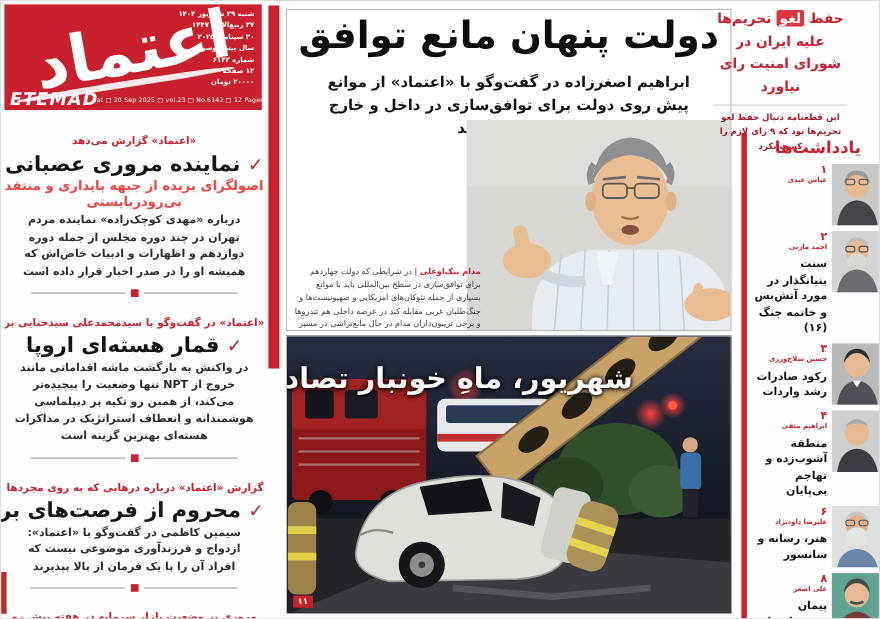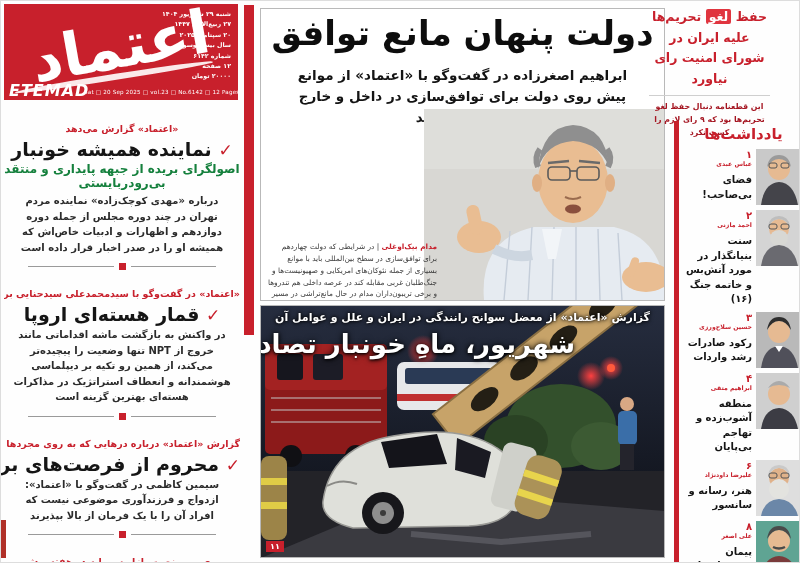--- a/index.html
+++ b/index.html
@@ -15,21 +15,21 @@
   .logo-swoosh { position:absolute; left:10px; top:70px; width:200px; height:6px; background:#fff; border-radius:50% 60% 40% 50%; transform:rotate(-9deg); opacity:.9; }
   .mh-dates { position:absolute; right:7px; top:5px; color:#fff; font-size:6.3px; font-weight:bold; line-height:1.65; text-align:right; }
   .logo-en { position:absolute; left:5px; bottom:0px; color:#fff; font-size:16px; font-weight:bold; font-style:italic; letter-spacing:1px; direction:ltr; }
   .mh-info { position:absolute; left:80px; bottom:5px; color:#fff; font-size:5.6px; direction:ltr; letter-spacing:.2px; white-space:nowrap; }
 
   
   .left-col { position:absolute; left:3px; top:104px; width:236px; text-align:center; }
   .kicker { color:#c8202c; font-size:9.5px; font-weight:bold; white-space:nowrap; overflow:hidden; margin-top:18px; }
   .lhead { font-size:19px; font-weight:bold; color:#151515; white-space:nowrap; margin:4px 0 2px; }
   .lhead .chk { color:#c8202c; font-size:17px; }
-  .ldeck { font-size:12px; font-weight:bold; color:#15803d; margin-bottom:3px; }
+  .ldeck { font-size:12px; font-weight:bold; color:#ef4444; margin-bottom:3px; }
   .lbody { font-size:10px; font-weight:bold; color:#2b2b2b; line-height:1.55; padding:0 8px; }
   .sep { display:flex; align-items:center; gap:5px; margin:8px 24px; }
   .sep .ln { flex:1; height:1px; background:#9a9a9a; }
   .sep .sq { width:7px; height:7px; background:#c8202c; }
 
   
   .vbar-left { position:absolute; left:243px; top:4px; width:10px; height:330px; background:#c8202c; }
 
   
   .main-box { position:absolute; left:259px; top:7px; width:405px; height:293px; border:1px solid #b9b9b9; background:#fff; overflow:hidden; }
@@ -91,21 +91,21 @@
       <div>شماره ۶۱۴۲</div>
       <div>۱۲ صفحه</div>
       <div>۲۰۰۰۰ تومان</div>
     </div>
     <div class="logo-en">ETEMAD</div>
     <div class="mh-info">Sat □ 20 Sep 2025 □ vol.23 □ No.6142 □ 12 Pages □ 20000 Rials</div>
   </div>
 
   <div class="left-col">
     <div class="kicker">«اعتماد» گزارش می‌دهد</div>
-    <div class="lhead"><span class="chk">✓</span> <span>نماینده همیشه خونبار</span></div>
+    <div class="lhead"><span class="chk">✓</span> <span>نماینده مروری عصبانی</span></div>
     <div class="ldeck">اصولگرای بریده از جبهه پایداری و منتقد بی‌رودربایستی</div>
     <div class="lbody">درباره «مهدی کوچک‌زاده» نماینده مردم تهران در چند دوره مجلس از جمله دوره دوازدهم و اظهارات و ادبیات خاص‌اش که همیشه او را در صدر اخبار قرار داده است</div>
 
     <div class="sep">
         <span class="ln"></span>
         <span class="sq"></span>
         <span class="ln"></span>
       </div>
 
     <div class="kicker">«اعتماد» در گفت‌وگو با سیدمحمدعلی سیدحنایی بررسی می‌کند</div>
@@ -226,21 +226,20 @@
         <rect x="258" y="188" width="36" height="7" fill="#e8d44c"></rect>
       </g>
       <rect x="0" y="150" width="26" height="84" rx="8" fill="#9c8448"></rect>
       <rect x="0" y="172" width="26" height="7" fill="#e0cc46"></rect>
         <rect x="0" y="196" width="26" height="7" fill="#e0cc46"></rect>
       <circle cx="366" cy="98" r="7" fill="#d8a884"></circle>
       <rect x="357" y="105" width="19" height="34" rx="5" fill="#3a6ea8"></rect>
       <rect x="359" y="138" width="14" height="26" fill="#24242c"></rect>
       <path d="M150,228 L240,236 L330,228" stroke="#55555c" stroke-width="6" fill="none"></path>
     </svg>
-    <div class="c-kicker">گزارش «اعتماد» از معضل سوانح رانندگی در ایران و علل و عوامل آن</div>
     <div class="c-headline">شهریور، ماهِ خونبار تصادفات</div>
     <div class="c-tag">۱۱</div>
   </div>
 
   <div class="top-right">
     <div class="tr-head">
       <span>حفظ</span>
       <span class="tr-chip">لغو</span>
       <span>تحریم‌ها علیه ایران در شورای امنیت رای نیاورد</span>
     </div>
@@ -257,21 +256,20 @@
             <circle cx="23" cy="20" r="11" fill="#e6ba92"></circle>
             <path d="M11,18 Q13,6 23,6 Q33,6 35,18 Q30,10 23,10 Q16,10 11,18Z" fill="#9a9a9a"></path>
             <rect x="13" y="14" width="8" height="5" rx="2" fill="none" stroke="#555" stroke-width="1"></rect>
             <rect x="25" y="14" width="8" height="5" rx="2" fill="none" stroke="#555" stroke-width="1"></rect>
             <path d="M5,56 Q8,34 23,33 Q38,34 42,56 Z" fill="#44444a"></path>
           </svg>
       </div>
       <div class="sb-text">
         <div class="sb-num">۱</div>
         <div class="sb-author">عباس عبدی</div>
-        <div class="sb-t">فضای بی‌صاحب!</div>
       </div>
     </div>
 
     <div class="sb-item">
       <div class="sb-photo">
         <svg viewBox="0 0 47 56">
             <rect width="47" height="56" fill="#d4d4d4"></rect>
             <circle cx="23" cy="19" r="10" fill="#e6ba92"></circle>
             <path d="M12,16 Q14,6 23,6 Q32,6 34,16 Q29,9 23,9 Q17,9 12,16Z" fill="#bdbdbd"></path>
             <ellipse cx="23" cy="28" rx="9" ry="8" fill="#d8d8d4"></ellipse>

